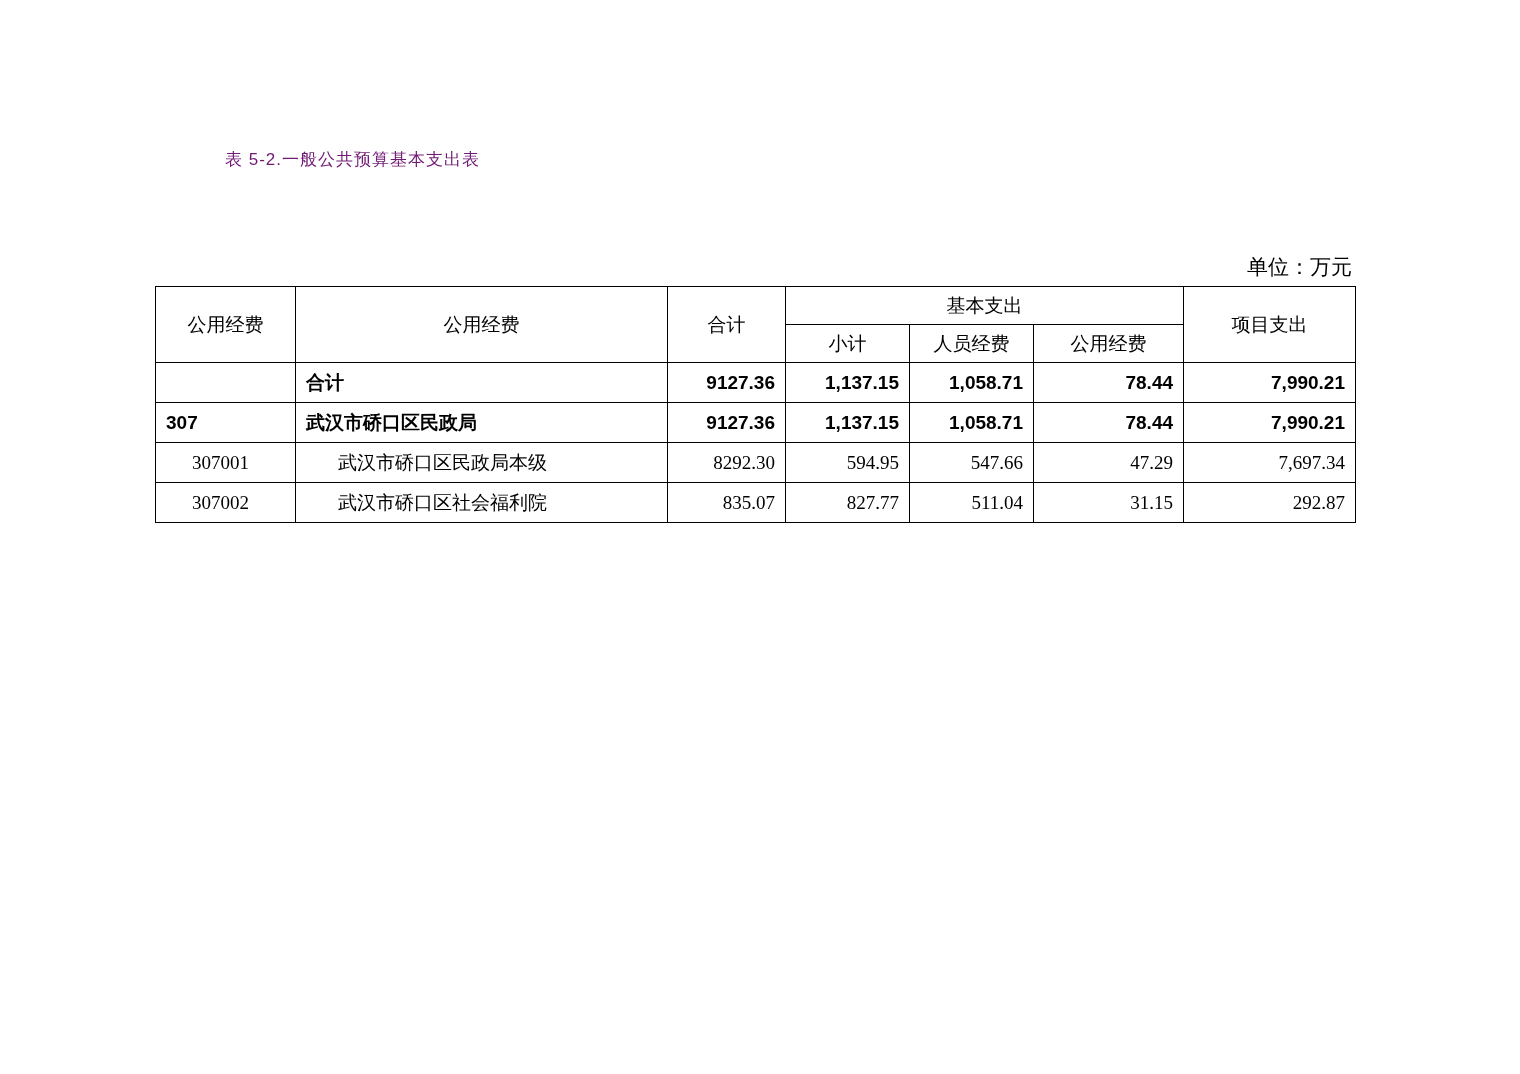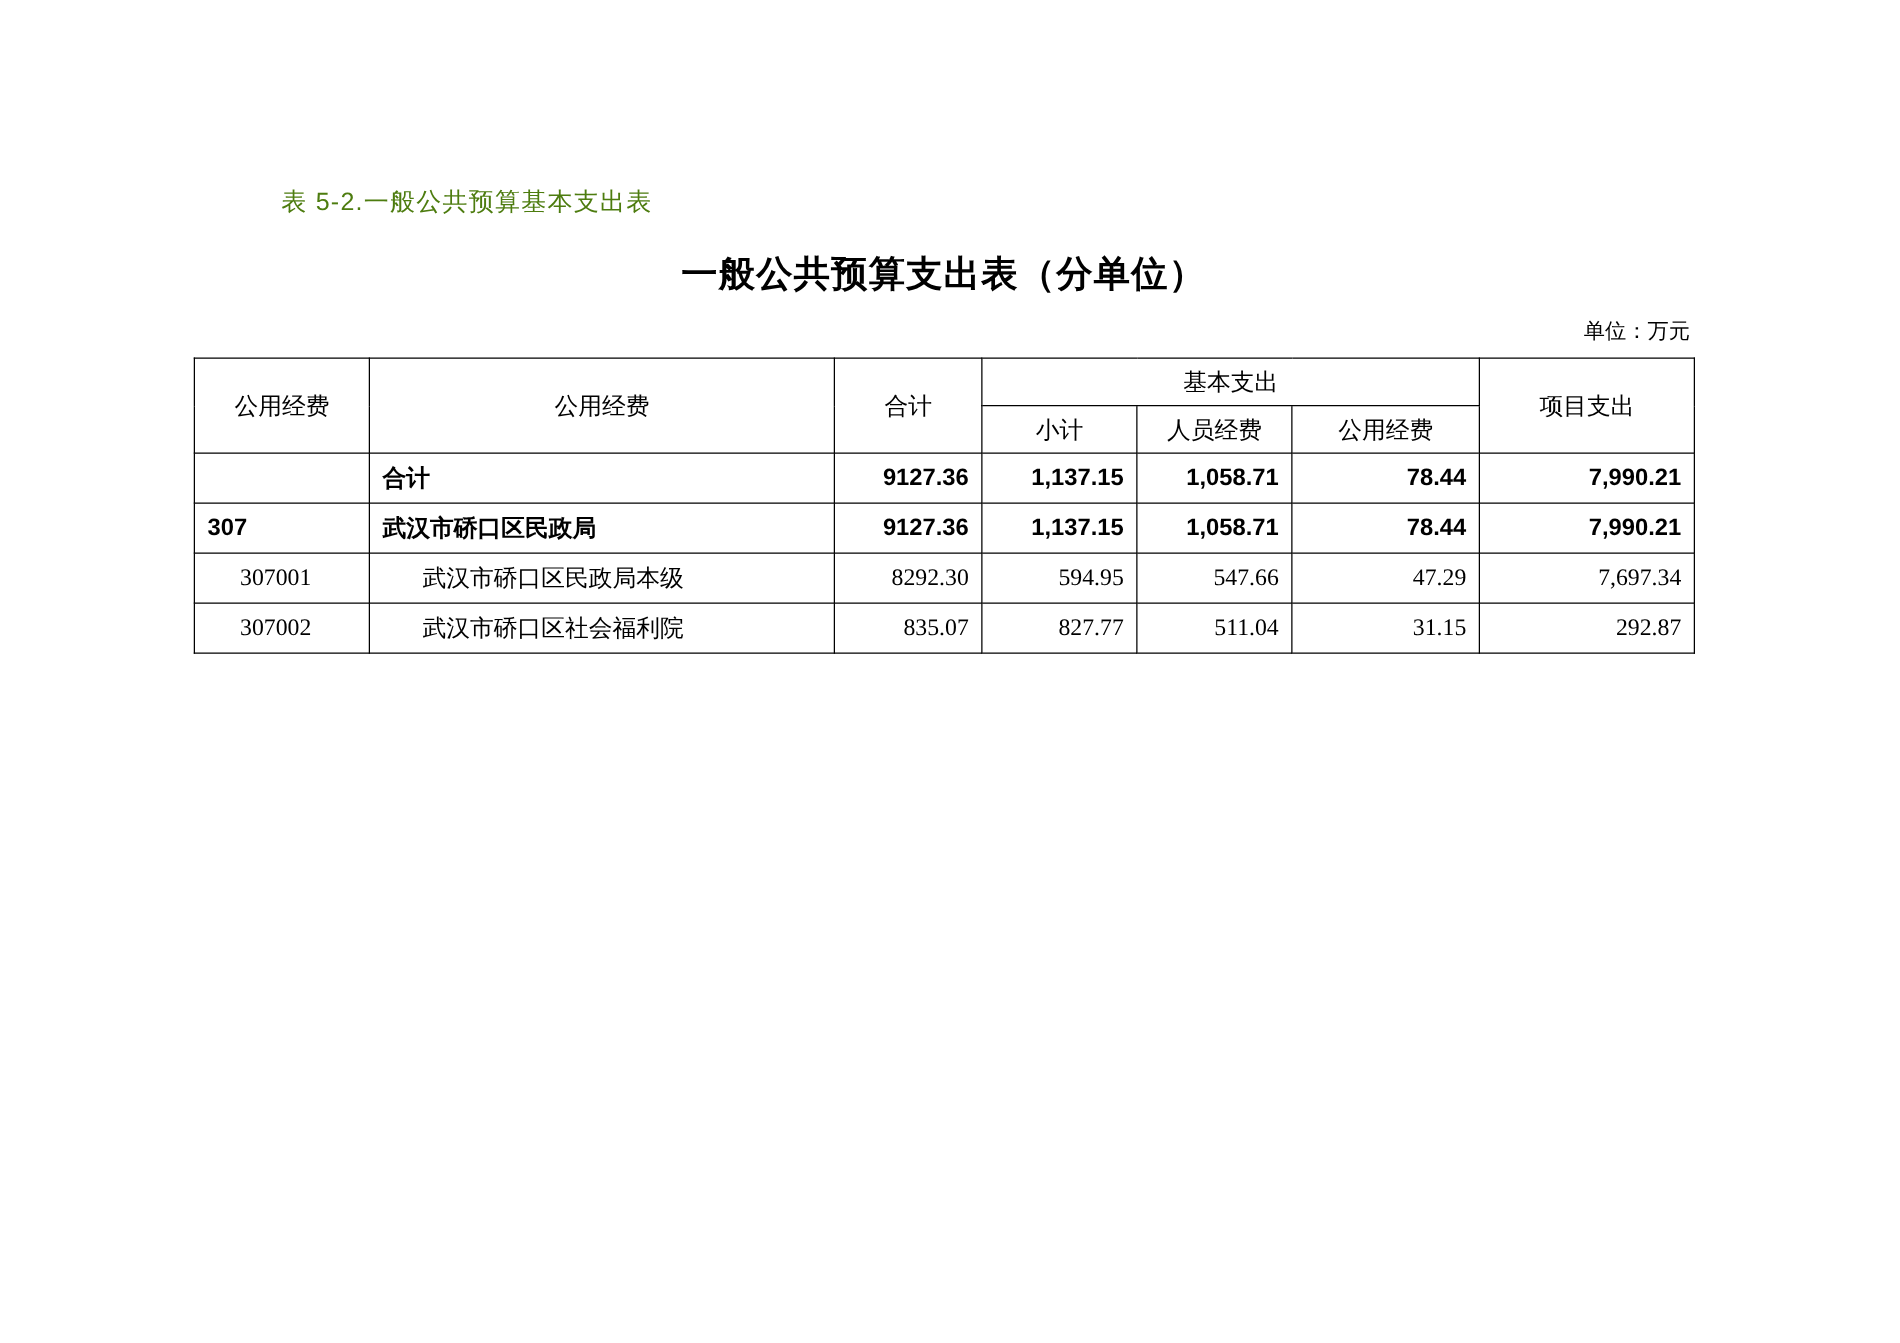--- a/index.html
+++ b/index.html
@@ -20,41 +20,41 @@
     left: 0;
     top: 0;
     width: 1520px;
     height: 1074px;
   }
   .sheet-label {
     position: absolute;
     left: 225px;
     top: 148px;
     font-family: "Liberation Sans", sans-serif;
-    font-size: 20px;
+    font-size: 17px;
     letter-spacing: 1px;
-    color: #4d7c0f;
+    color: #701a75;
     white-space: nowrap;
   }
   .doc-title {
     position: absolute;
     left: 155px;
     top: 200px;
     width: 1200px;
     text-align: center;
     font-family: "DejaVu Serif", serif;
     font-weight: bold;
     font-size: 29px;
     letter-spacing: 1px;
   }
   .unit-note {
     position: absolute;
     right: 168px;
     top: 253px;
-    font-size: 17px;
+    font-size: 21px;
     font-family: "Liberation Serif", serif;
   }
   table.budget {
     position: absolute;
     left: 155px;
     top: 286px;
     border-collapse: collapse;
     width: 1200px;
     table-layout: fixed;
   }
@@ -113,21 +113,20 @@
     height: 40px;
   }
 </style>
 </head>
 <body>
 
 <div class="page">
 
   <div class="sheet-label">表 5-2.一般公共预算基本支出表</div>
 
-  <div class="doc-title">一般公共预算支出表（分单位）</div>
 
   <div class="unit-note">单位：万元</div>
 
   <table class="budget">
     <colgroup>
       <col class="c-code">
       <col class="c-name">
       <col class="c-total">
       <col class="c-sub">
       <col class="c-person">

